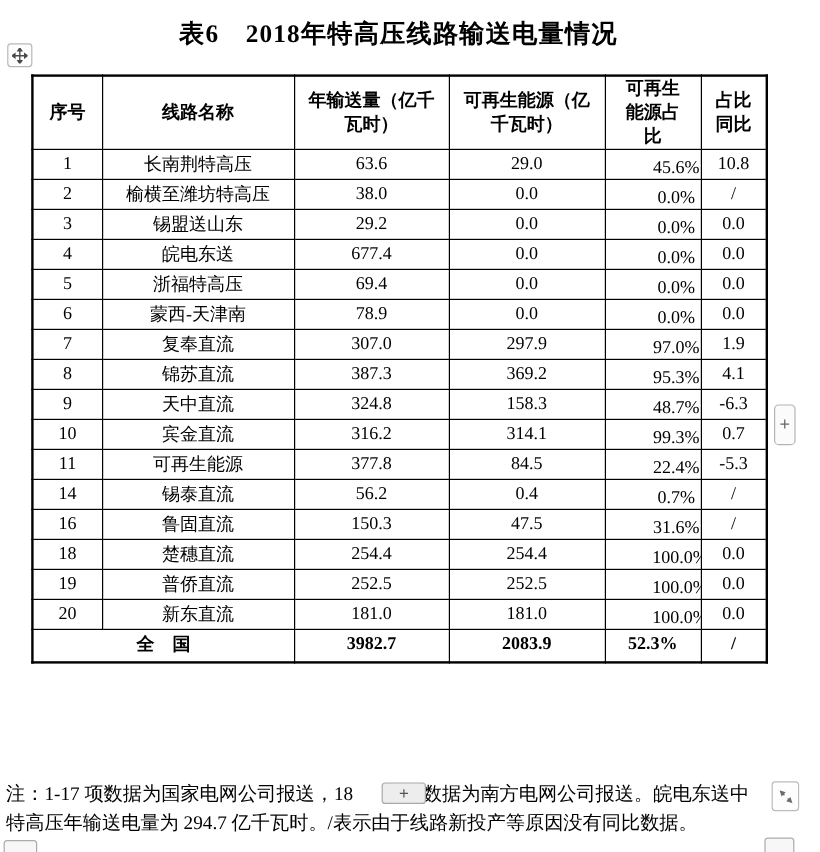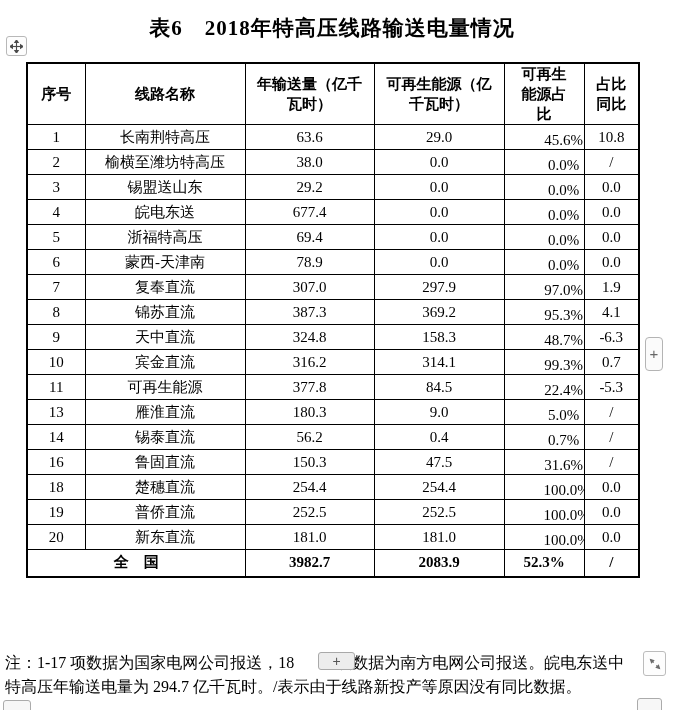--- a/index.html
+++ b/index.html
@@ -195,28 +195,20 @@
         </tr>
         <tr>
           <td>11</td>
           <td>可再生能源</td>
           <td>377.8</td>
           <td>84.5</td>
           <td class="pct">22.4%</td>
           <td>-5.3</td>
         </tr>
         <tr>
-          <td>13</td>
-          <td>雁淮直流</td>
-          <td>180.3</td>
-          <td>9.0</td>
-          <td class="pct">5.0%</td>
-          <td>/</td>
-        </tr>
-        <tr>
           <td>14</td>
           <td>锡泰直流</td>
           <td>56.2</td>
           <td>0.4</td>
           <td class="pct">0.7%</td>
           <td>/</td>
         </tr>
         <tr>
           <td>16</td>
           <td>鲁固直流</td>

